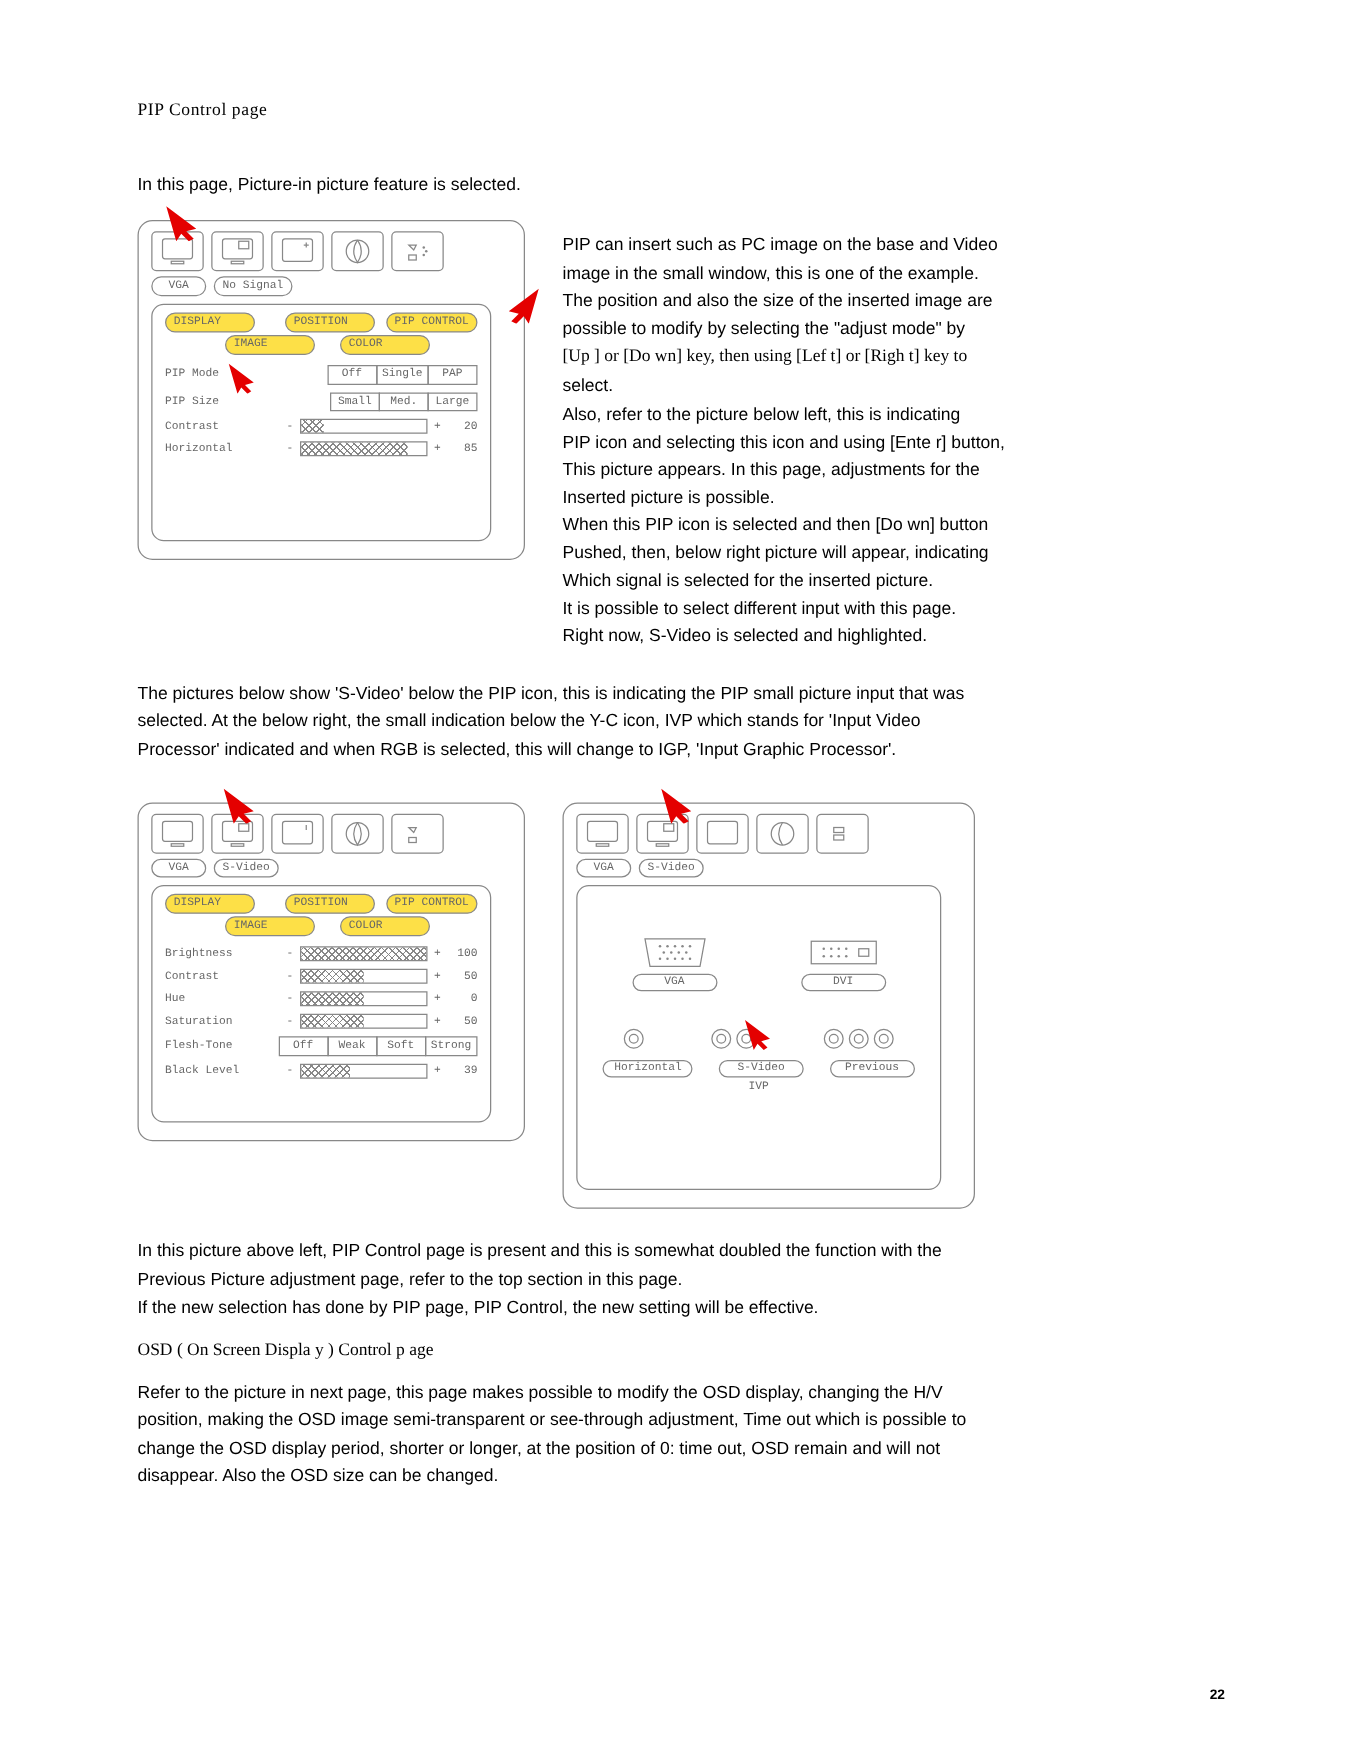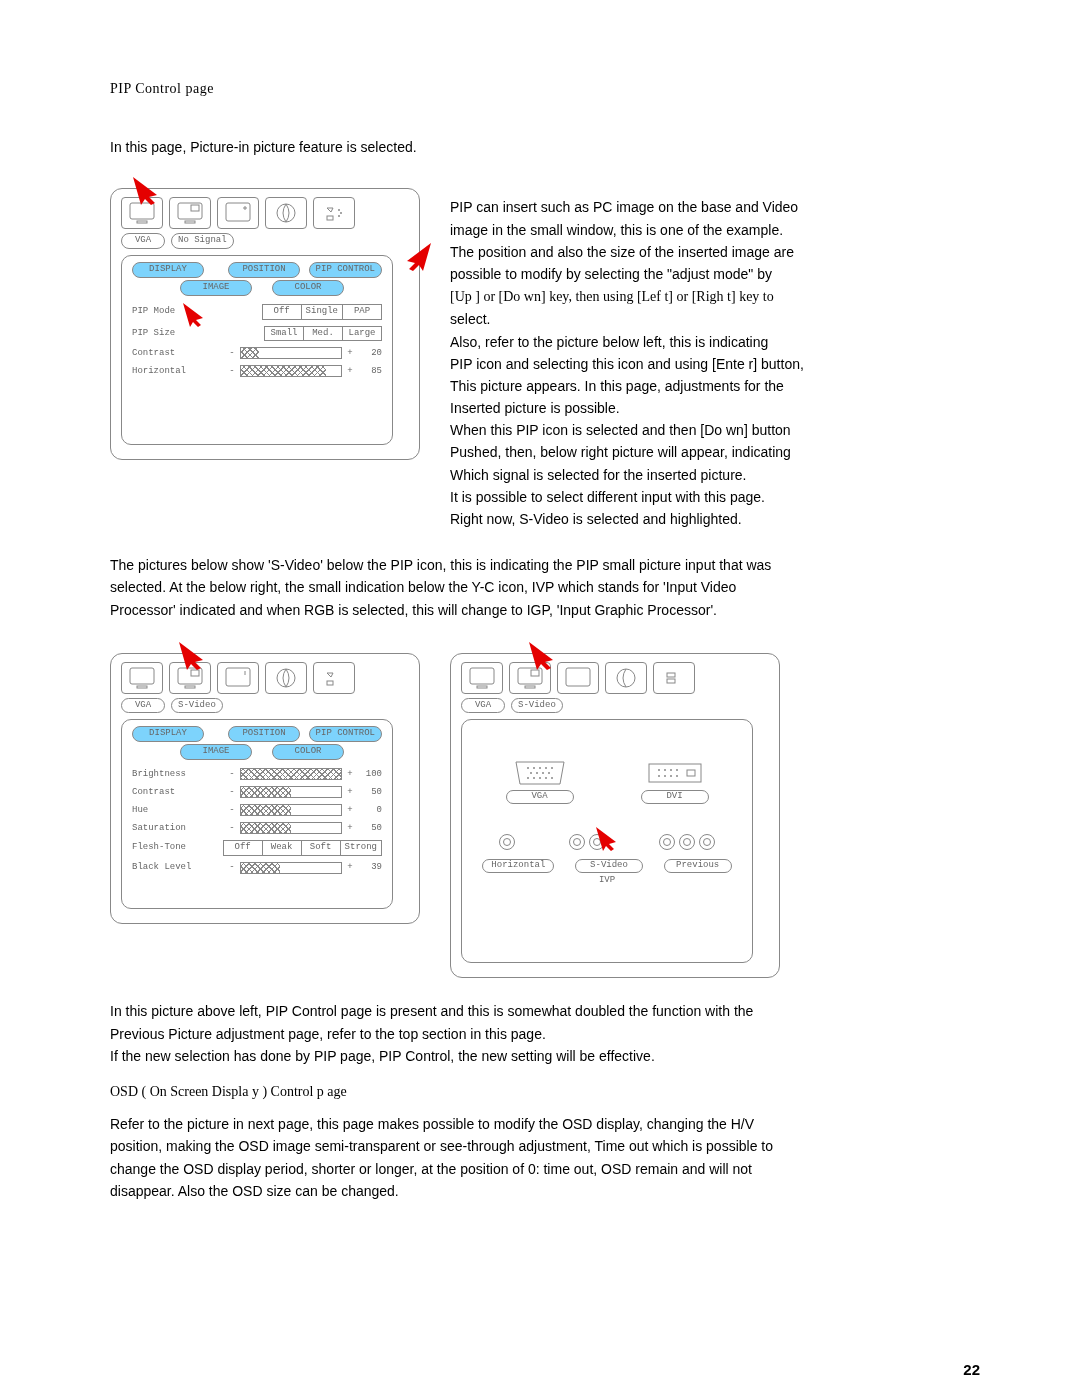--- a/index.html
+++ b/index.html
@@ -9,21 +9,21 @@
     background: #fff;
     margin: 0;
     padding: 80px 100px 40px 110px;
     width: 1080px;
     box-sizing: border-box;
     line-height: 1.3;
   }
   .osd-font { font-family: "Courier New", monospace; font-size: 9px; color: #666; }
   .serif { font-family: "Times New Roman", serif; }
   .subtitle { margin-bottom: 40px; letter-spacing: 0.5px; }
-  .intro { margin-bottom: 32px; }
+  .intro { margin-bottom: 20px; }
   .row1 { display: flex; gap: 30px; align-items: flex-start; margin-bottom: 24px; }
   .panels-row { display: flex; gap: 30px; align-items: flex-start; margin-top: 34px; margin-bottom: 24px; }
   .panel {
     width: 310px;
     border: 1px solid #888;
     border-radius: 12px;
     padding: 8px 26px 14px 10px;
     position: relative;
     box-sizing: border-box;
   }
@@ -52,22 +52,21 @@
     padding: 6px 10px 12px 10px;
     min-height: 170px;
     position: relative;
   }
   .tabs { position: relative; height: 36px; margin-bottom: 4px; }
   .tab {
     position: absolute;
     border: 1px solid #888;
     border-radius: 9px;
     padding: 1px 6px;
-    background: #7dd3fc;
-    text-align: center;
+    background: #fde047;
     min-width: 58px;
   }
   .setting-row { display: flex; align-items: center; margin: 6px 0; }
   .setting-label { width: 100px; }
   .opt-group { display: flex; gap: 0; }
   .opt {
     border: 1px solid #888;
     padding: 1px 4px;
     min-width: 30px;
     text-align: center;
@@ -84,21 +83,21 @@
   .slider-fill {
     position: absolute; left: 0; top: 0; bottom: 0;
     background-image: repeating-linear-gradient(45deg,#888 0,#888 1px,transparent 1px,transparent 4px),
                       repeating-linear-gradient(-45deg,#888 0,#888 1px,transparent 1px,transparent 4px);
   }
   .val { width: 24px; text-align: right; }
   .sign { width: 8px; text-align: center; }
   .red-arrow { position: absolute; z-index: 5; }
   .para { margin: 0 0 4px 0; }
   .col-right { flex: 1; padding-top: 10px; }
-  .pagenum { text-align: right; font-weight: bold; margin-top: 160px; font-size: 15px; }
+  .pagenum { text-align: right; font-weight: bold; margin-top: 160px; font-size: 11px; }
   .inputs-area { padding-top: 40px; }
   .input-grid { display: flex; justify-content: space-around; margin-bottom: 4px; }
   .port-svg { width: 60px; height: 26px; }
   .input-grid2 { display: flex; justify-content: space-around; margin-top: 22px; margin-bottom: 4px; position: relative; }
   .circ { width: 14px; height: 14px; border: 1px solid #888; border-radius: 50%; display:inline-block; margin: 0 2px; position:relative; }
   .circ::after { content:""; position:absolute; left:3px; top:3px; width:6px; height:6px; border:1px solid #888; border-radius:50%; }
   .label-row { display: flex; justify-content: space-around; }
   .small-label { border:1px solid #888; border-radius:8px; padding: 0 8px; min-width: 50px; text-align:center; }
   .ivp { text-align:center; margin-top:2px; }
 </style>

